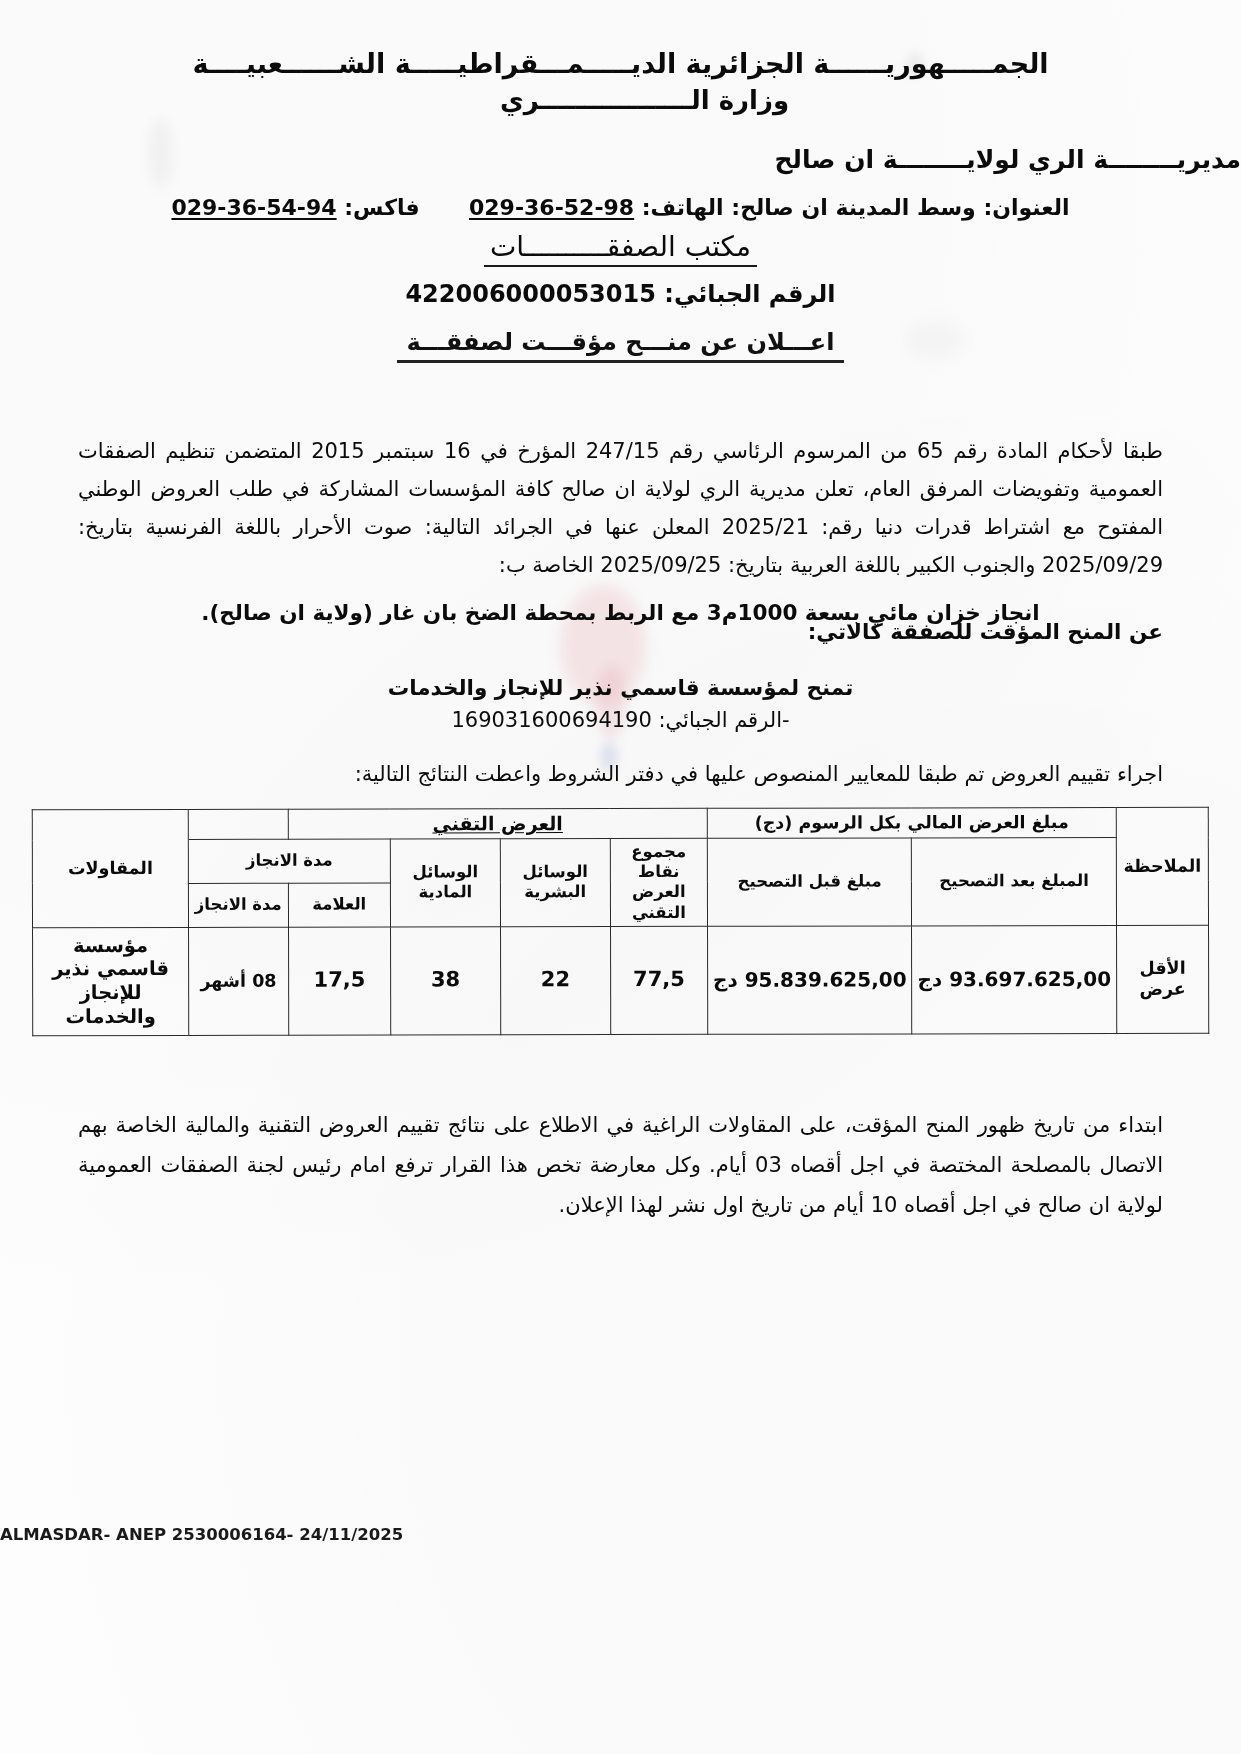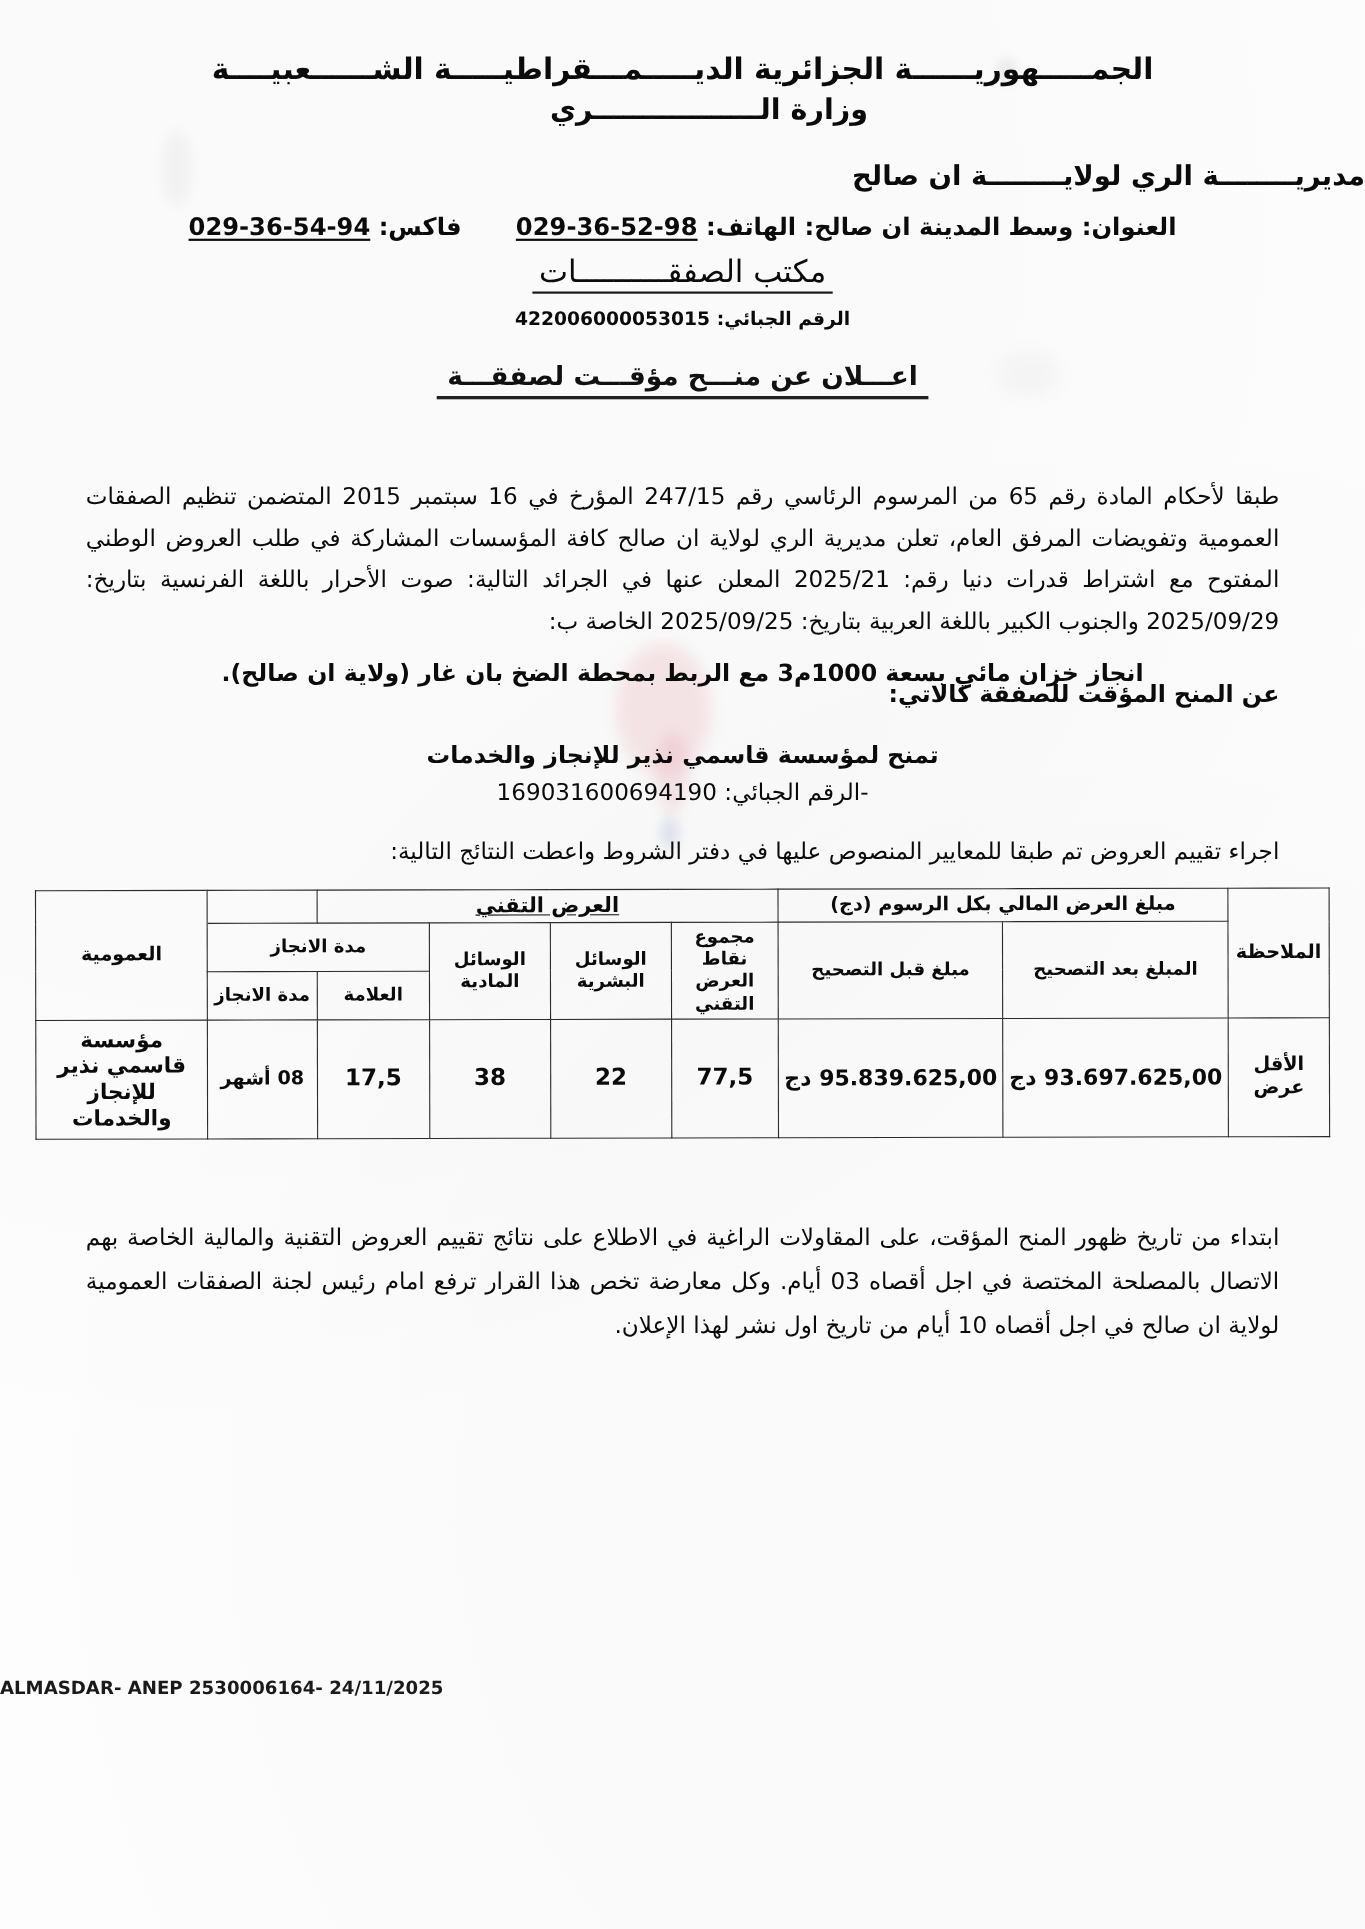--- a/index.html
+++ b/index.html
@@ -93,21 +93,21 @@
   .hdr-office span {
     display: inline-block;
     border-bottom: 2px solid #1a1a1a;
     padding: 0 6px 2px 6px;
   }
 
   .hdr-fiscal {
     position: absolute;
     top: 280px; left: 0; right: 0;
     text-align: center;
-    font-size: 17px;
+    font-size: 24px;
     font-weight: 700;
   }
 
   .title-banner {
     position: absolute;
     top: 328px; left: 0; right: 0;
     text-align: center;
   }
   .title-banner .inner {
     display: inline-block;
@@ -269,21 +269,21 @@
           <col style="width:8.0%">
           <col style="width:7.8%">
           <col style="width:12.2%">
         </colgroup>
         <thead>
           <tr>
             <th rowspan="3" class="h-sm">الملاحظة</th>
             <th colspan="2" class="h-sm">مبلغ العرض المالي بكل الرسوم (دج)</th>
             <th colspan="4" class="u-head">العرض التقني</th>
             <th colspan="1" rowspan="1" class="h-sm" style="border-bottom:none;"></th>
-            <th rowspan="3" class="h-sm">العمومية</th>
+            <th rowspan="3" class="h-sm">المقاولات</th>
           </tr>
           <tr>
             <th rowspan="2" class="h-xs">المبلغ بعد التصحيح</th>
             <th rowspan="2" class="h-xs">مبلغ قبل التصحيح</th>
             <th rowspan="2" class="h-xs">مجموع نقاط العرض التقني</th>
             <th rowspan="2" class="h-xs">الوسائل البشرية</th>
             <th rowspan="2" class="h-xs">الوسائل المادية</th>
             <th colspan="2" class="h-xs">مدة الانجاز</th>
           </tr>
           <tr>

